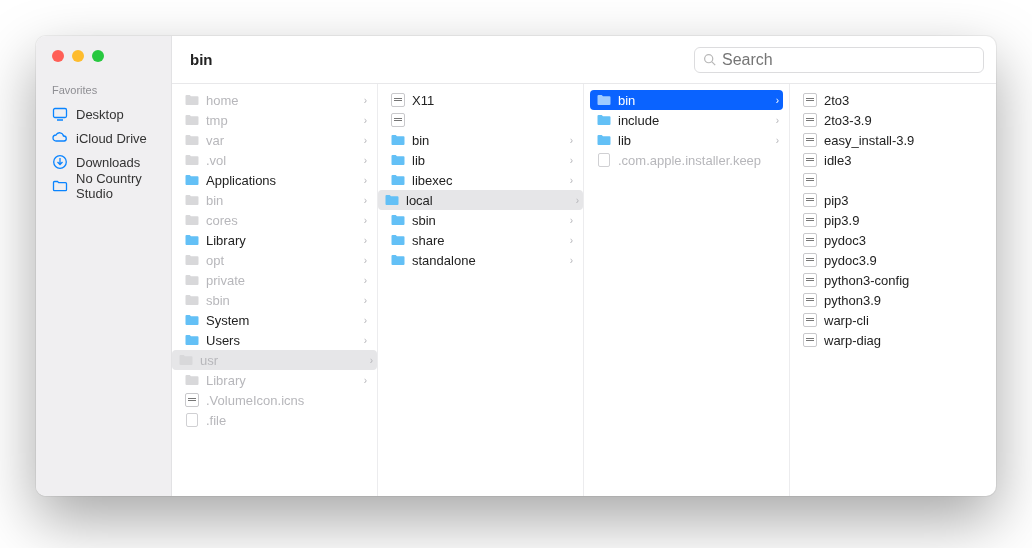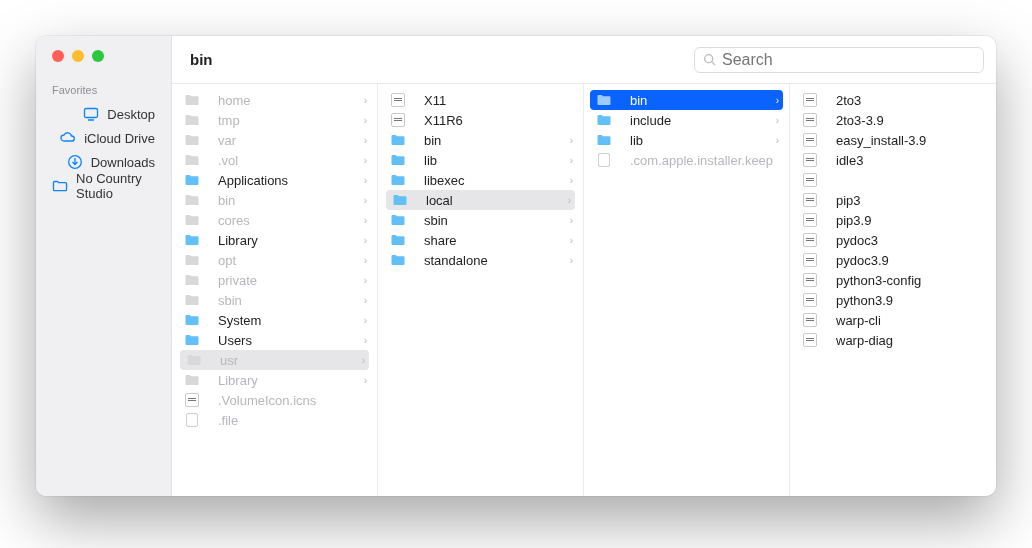--- a/index.html
+++ b/index.html
@@ -11,45 +11,45 @@
     display: flex;
   }
   .sidebar {
     width: 200px; background: #f0eff1; border-right: 1px solid #e2e2e4;
     padding-top: 14px;
   }
   .traffic { display: flex; gap: 8px; padding: 0 0 18px 16px; }
   .dot { width: 12px; height: 12px; border-radius: 50%; }
   .dot.red { background:#ff5f57; } .dot.yellow{background:#febc2e;} .dot.green{background:#28c840;}
   .fav-label { font-size: 11px; color: #8e8e93; font-weight: 400; padding: 4px 16px 6px; }
-  .side-item { display:flex; align-items:center; gap:8px; padding: 4px 16px; height:24px; color:#333; cursor:default;justify-content:flex-end;}
+  .side-item { display:flex; align-items:center; gap:8px; padding: 4px 16px; height:24px; color:#333; cursor:default;}
   .side-item .icon { width:16px; height:16px; color:#0a84ff; display:flex; align-items:center; justify-content:center;}
   .main { flex:1; display:flex; flex-direction:column; }
   .toolbar { height:48px; display:flex; align-items:center; padding:0 12px; border-bottom:1px solid #e8e8ea; }
   .title { font-weight:600; font-size:15px; padding-left:6px; }
   .spacer { flex:1; }
   .search {
     width:290px; height:26px; border:1px solid #dcdcde; border-radius:6px;
     display:flex; align-items:center; padding:0 8px; color:#9a9a9e; background:#fff;
   }
   .search svg{width:13px;height:13px;margin-right:6px;opacity:.6}
   .search input{border:none;outline:none;flex:1;font-size:16px;background:transparent;color:#333}
   .columns { flex:1; display:flex; overflow:hidden; }
   .col { width:206px; border-right:1px solid #ececee; overflow-y:auto; padding:6px 0; }
   .col:last-child{border-right:none;}
   .row {
-    display:flex; align-items:center; height:20px; padding:0 10px 0 12px; gap:18px;
+    display:flex; align-items:center; height:20px; padding:0 10px 0 12px; gap:6px;
     position:relative;
   }
   .row .icon{width:16px;height:16px;display:flex;align-items:center;justify-content:center;flex:none}
   .row .label{flex:1; white-space:nowrap; overflow:hidden; text-overflow:ellipsis;}
   .row .chev{width:10px;color:#b7b7bb;font-size:10px;flex:none;text-align:right}
   .row.disabled{color:#b7b7bb}
   .row.disabled .icon{color:#b7b7bb}
-  .row.pathsel{background:#e6e6e8;border-radius:4px;margin:0 8px;padding:0 4px 0 6px}
+  .row.pathsel{background:#e6e6e8;border-radius:4px;margin:0 0;padding:0 4px 0 6px}
   .row.sel{background:#0a63ff;color:#fff;border-radius:4px;margin:0 6px;padding:0 4px 0 6px}
   .row.sel .chev{color:#fff}
   .exec-icon{width:14px;height:14px;background:#fff;border:1px solid #c9c9cc;border-radius:2px;position:relative}
   .exec-icon::after{content:"";position:absolute;left:2px;right:2px;top:4px;height:4px;background:repeating-linear-gradient(#777,#777 1px,transparent 1px,transparent 2px)}
   .file-icon{width:12px;height:14px;background:#fff;border:1px solid #d0d0d3;border-radius:2px}
 </style>
 </head>
 <body>
 
 <div class="window">
@@ -264,21 +264,20 @@
           <div class="row">
             <span class="icon">
               <span class="exec-icon"></span>
             </span>
             <span class="label">X11</span>
           </div>
           <div class="row">
             <span class="icon">
               <span class="exec-icon"></span>
             </span>
-            <span class="label">X11R6</span>
           </div>
           <div class="row">
             <span class="icon">
               <svg width="16" height="16" viewBox="0 0 16 16">
                 <path d="M1.5 4a1 1 0 011-1h3.2l1.3 1.3H13.5a1 1 0 011 1V12a1 1 0 01-1 1h-11a1 1 0 01-1-1V4z" fill="#63c0f6"></path>
               </svg>
             </span>
             <span class="label">bin</span>
             <span class="chev">›</span>
           </div>

